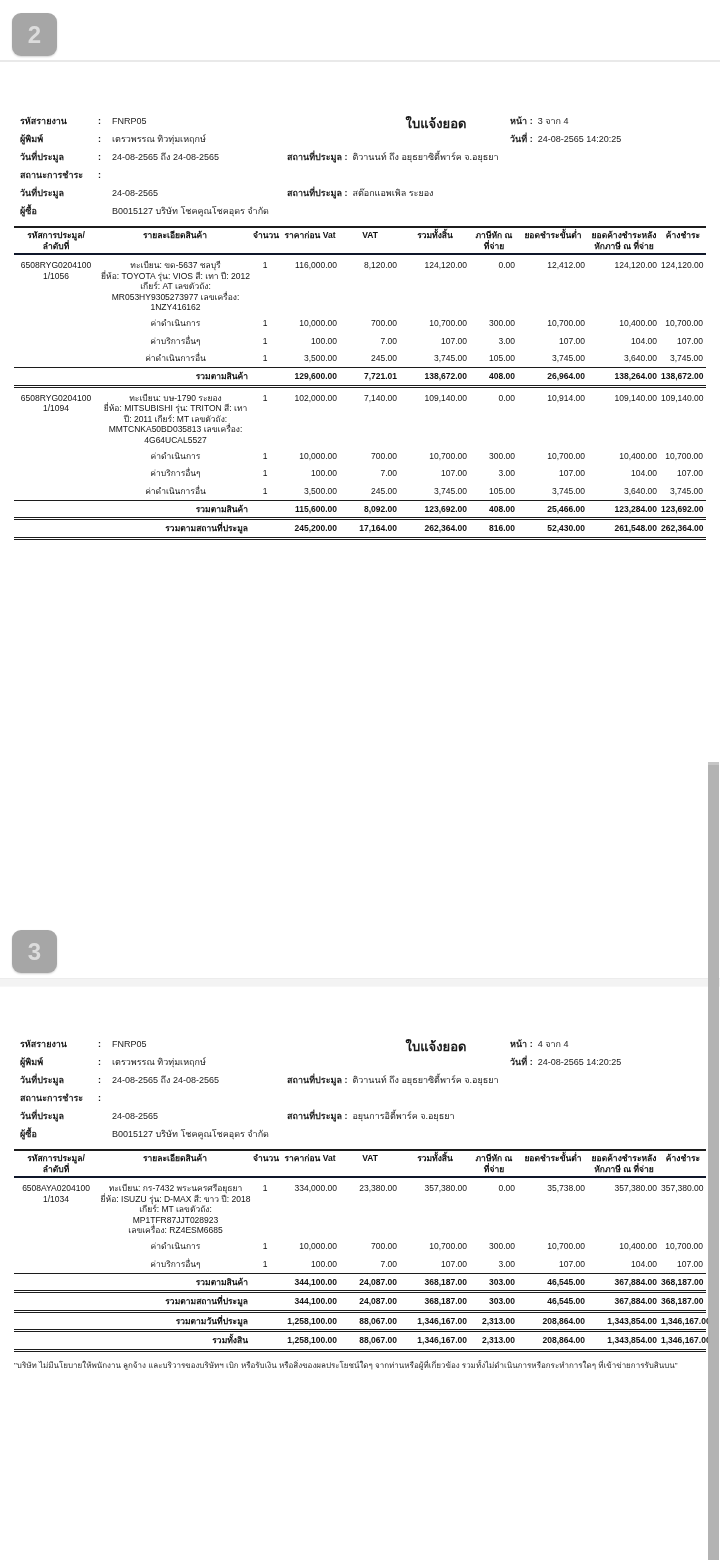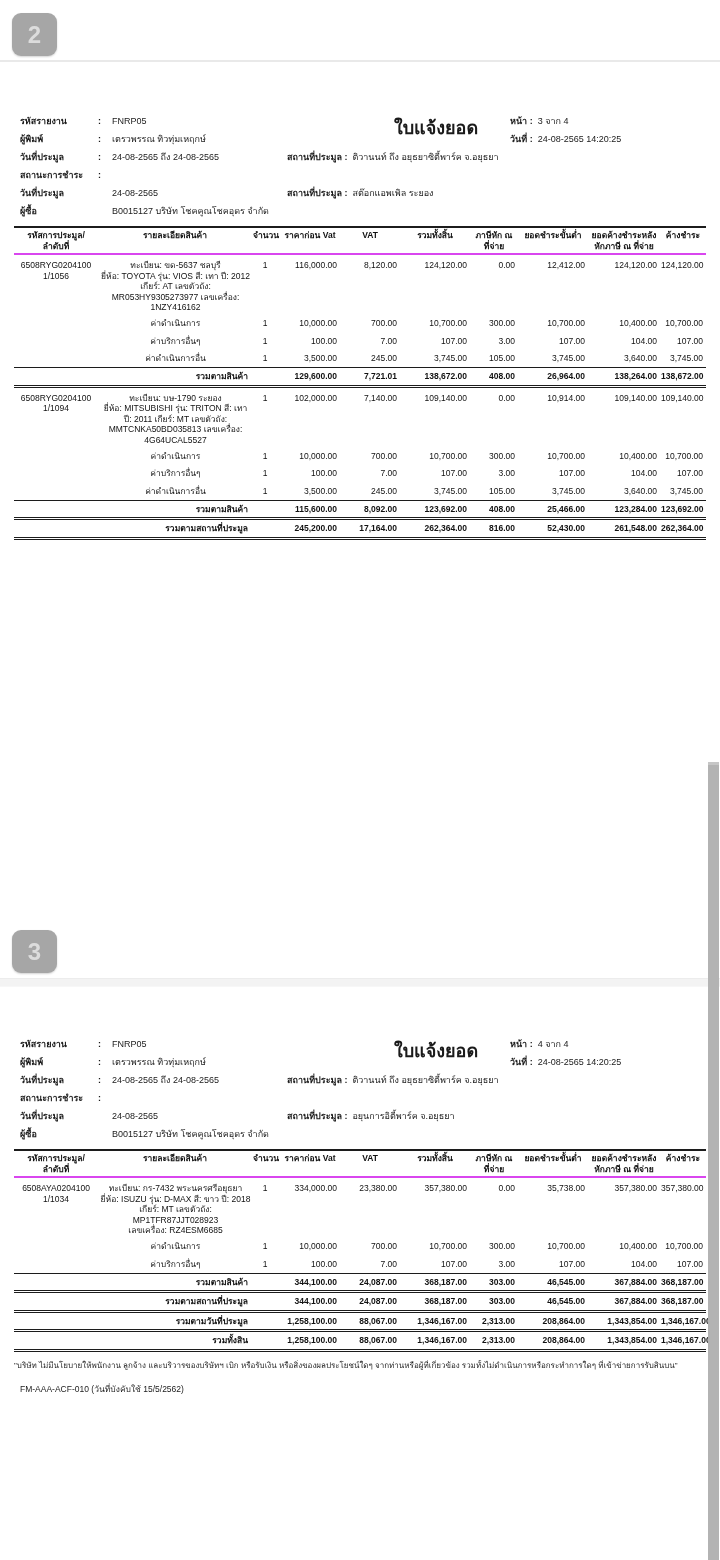--- a/index.html
+++ b/index.html
@@ -26,39 +26,39 @@
     position:absolute;top:762px;right:1px;width:11px;height:798px;
     background:#b3b3b3;border-top:3px solid #c6c6c6;
   }
   
   .doc-page{background:#ffffff;position:relative;}
   .page-a{height:868px;padding-top:50px;box-sizing:border-box;}
   .page-b{height:575px;padding-top:48px;box-sizing:border-box;}
   .doc-header{position:relative;margin-left:20px;margin-right:14px;}
   .doc-title{
     position:absolute;left:336px;top:1px;width:160px;text-align:center;
-    font-size:18px;font-weight:bold;
+    font-size:13px;font-weight:bold;
   }
   .hrow{position:relative;height:18px;line-height:18px;font-size:9px;display:flex;}
   .hlabel{display:inline-block;width:78px;font-weight:bold;flex:0 0 auto;}
   .hcolon{display:inline-block;width:14px;font-weight:bold;flex:0 0 auto;}
   .hval{white-space:nowrap;}
   .habs{position:absolute;top:0;white-space:nowrap;}
   .pos-far{left:490px;}
   .pos-mid{left:267px;text-align:right;}
   .habs .hlabel{width:auto;margin-right:5px;}
   
   table.stmt{
     width:692px;margin-left:14px;margin-top:6px;
     border-collapse:collapse;table-layout:fixed;
     font-size:8.5px;color:#111;
   }
   table.stmt th{
     font-weight:bold;text-align:center;vertical-align:top;
-    border-top:2px solid #1c1c1c;border-bottom:2px solid #d946ef;
+    border-top:2px solid #1c1c1c;border-bottom:2px solid #0f172a;
     padding:2px 1px;white-space:pre-line;line-height:10.5px;
   }
   table.stmt td{line-height:10.5px;}
   td.code{text-align:center;white-space:pre-line;}
   td.desc{text-align:center;white-space:pre-line;padding-left:2px;}
   td.num{text-align:right;padding-right:3px;}
   td.qty{text-align:center;}
   tr.item td{padding-top:5px;padding-bottom:2px;vertical-align:top;}
   tr.fee td{padding-top:3.5px;padding-bottom:3.5px;vertical-align:top;}
   tr.total td{
@@ -451,16 +451,15 @@
           <td class="num">88,067.00</td>
           <td class="num">1,346,167.00</td>
           <td class="num">2,313.00</td>
           <td class="num">208,864.00</td>
           <td class="num">1,343,854.00</td>
           <td class="num">1,346,167.00</td>
         </tr>
       </tbody>
     </table>
   <div class="foot-note">"บริษัท ไม่มีนโยบายให้พนักงาน ลูกจ้าง และบริวารของบริษัทฯ เบิก หรือรับเงิน หรือสิ่งของผลประโยชน์ใดๆ จากท่านหรือผู้ที่เกี่ยวข้อง รวมทั้งไม่ดำเนินการหรือกระทำการใดๆ ที่เข้าข่ายการรับสินบน"</div>
-  <div class="form-code">FM-AAA-ACF-010 (วันที่บังคับใช้ 15/5/2562)</div>
 </div>
 
 <div class="scrollbar-thumb"></div>
 
 </body></html>

